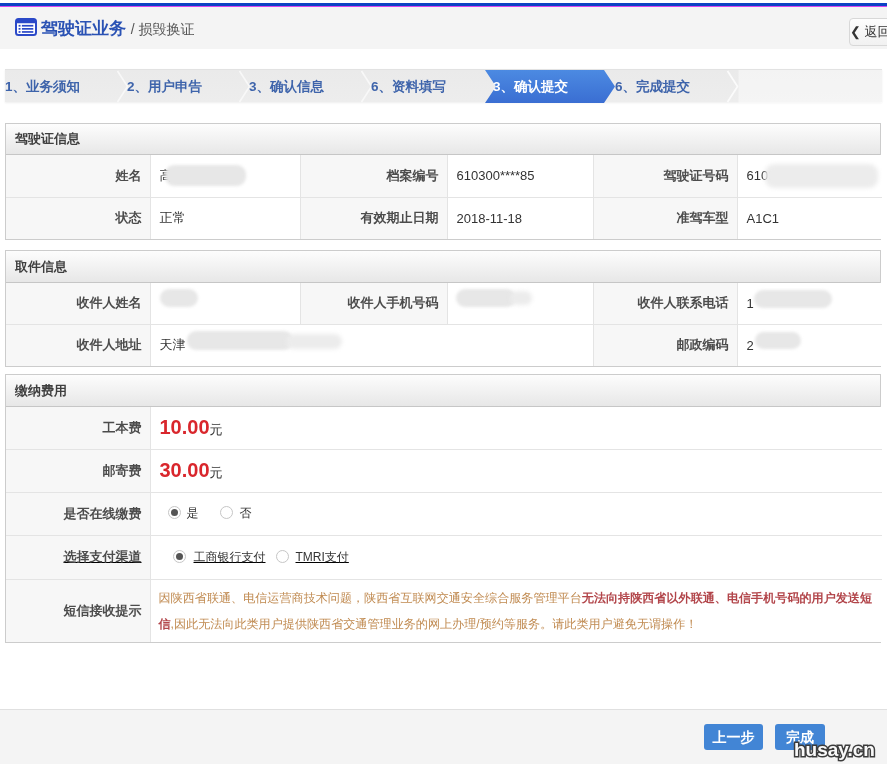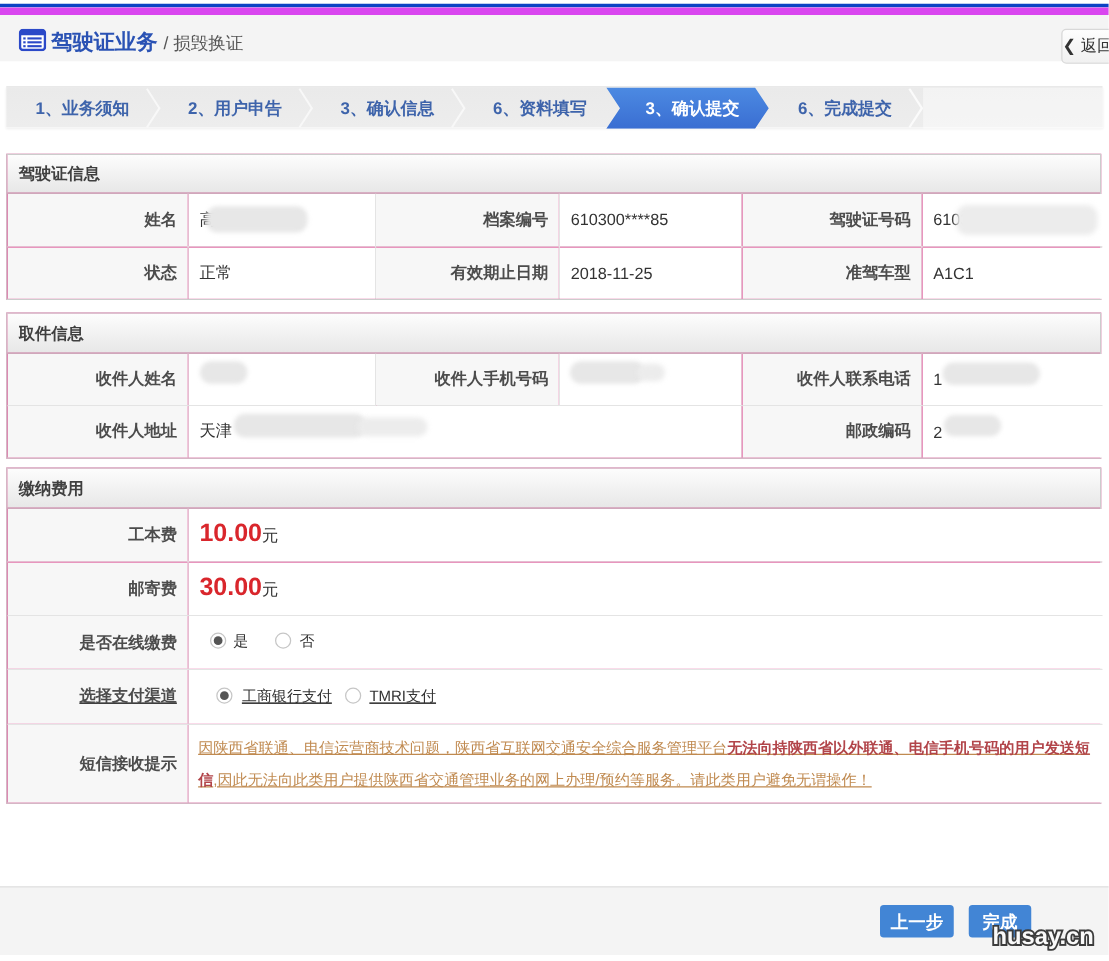--- a/index.html
+++ b/index.html
@@ -1,29 +1,29 @@
 <!DOCTYPE html>
 <html><head>
 <meta charset="utf-8">
 <style>
 * { margin:0; padding:0; box-sizing:border-box; }
 html,body { width:887px; height:769px; background:#fff; font-family:"Liberation Sans", sans-serif; position:relative; overflow:hidden; }
 .abs { position:absolute; }
 
 .topline { position:absolute; top:3px; left:0; width:887px; height:3px; background:#0c42c4; }
-.header { position:absolute; top:6px; left:0; width:887px; height:43px; background:#f4f4f4; border-top:6px solid #d946ef; }
+.header { position:absolute; top:6px; left:0; width:887px; height:43px; background:#f4f4f4; border-top:1px solid #d946ef; }
 .title { position:absolute; left:41px; top:10px; font-size:17px; font-weight:bold; color:#2a52b4; }
 .title .sub { font-weight:normal; font-size:14px; color:#555; }
 .backbtn { position:absolute; left:815px; top:11px; width:48px; height:28px; border:1px solid #d8d8d8; border-radius:4px; background:linear-gradient(#fdfdfd,#f1f1f1); font-size:13px; color:#333; text-align:left; line-height:26px;margin-left:34px; }
 
 .stepbar { position:absolute; top:69px; left:5px; width:877px; height:33px; background:linear-gradient(#eaeaea,#ededed); border-top:1px solid #e2e2e2; box-shadow:0 1px 2px rgba(0,0,0,0.07); }
-.step { position:absolute; top:0; width:122px; height:33px; line-height:33px; text-align:center; font-size:13.5px; font-weight:bold; color:#3e64ab; }
+.step { position:absolute; top:0; width:122px; height:33px; line-height:33px; font-size:13.5px; font-weight:bold; color:#3e64ab; }
 .step.active { color:#fff; }
 
-.section { position:absolute; left:5px; width:876px; border:1px solid #cccccc; background:#ec4899; }
+.section { position:absolute; left:5px; width:876px; border:1px solid #cccccc; background:#701a75; }
 .sechead { height:31px; line-height:30px; background:linear-gradient(#fdfdfd,#e7e7e7); border-bottom:1px solid #c6c6c6; font-size:13px; font-weight:bold; color:#3f3f3f; padding-left:9px; }
 table.grid { width:100%; border-collapse:collapse; table-layout:fixed; }
 table.grid td { border:1px solid #e4e4e4; font-size:13px; color:#333; padding:0; position:relative; }
 table.grid tr td:first-child { border-left:none; }
 table.grid tr td:last-child { border-right:none; }
 table.grid tr:first-child td { border-top:none; }
 table.grid tr:last-child td { border-bottom:none; }
 table.grid td.lbl { background:#f7f7f7; text-align:right; font-weight:bold; color:#4c4c4c; padding-right:8px; }
 table.grid td.val { background:#fff; text-align:left; padding-left:9px; }
 .blob { position:absolute; background:#e7e7e7; border-radius:9px; filter:blur(1.5px); }
@@ -97,21 +97,21 @@
       <td class="val">高<span class="blob" style="left:14px;top:10px;width:81px;height:21px;"></span></td>
       <td class="lbl">档案编号</td>
       <td class="val">610300****85</td>
       <td class="lbl">驾驶证号码</td>
       <td class="val">6103<span class="blob2" style="left:27px;top:9px;width:113px;height:24px;"></span></td>
     </tr>
     <tr style="height:42px;">
       <td class="lbl">状态</td>
       <td class="val">正常</td>
       <td class="lbl">有效期止日期</td>
-      <td class="val">2018-11-25</td>
+      <td class="val">2018-11-18</td>
       <td class="lbl">准驾车型</td>
       <td class="val">A1C1</td>
     </tr>
   </tbody>
     </table>
 </div>
 
 <div class="section" style="top:250px;">
   <div class="sechead" style="height:32px;line-height:31px;">取件信息</div>
   <table class="grid">
@@ -166,21 +166,21 @@
     <tr style="height:43px;">
       <td class="lbl">是否在线缴费</td>
       <td class="val" style="padding-left:0;"><span class="radio on" style="margin-left:17px;"></span><span style="margin-left:6px;font-size:12px;">是</span><span class="radio" style="margin-left:21px;"></span><span style="margin-left:7px;font-size:12px;">否</span></td>
     </tr>
     <tr style="height:44px;text-decoration:underline;">
       <td class="lbl">选择支付渠道</td>
       <td class="val" style="padding-left:0;"><span class="radio on" style="margin-left:22px;"></span><span style="margin-left:8px;font-size:12px;">工商银行支付</span><span class="radio" style="margin-left:10px;"></span><span style="margin-left:7px;font-size:12px;">TMRI支付</span></td>
     </tr>
     <tr style="height:63px;">
       <td class="lbl">短信接收提示</td>
-      <td class="val notice" style="padding-left:8px;text-decoration:underline;">因陕西省联通、电信运营商技术问题，陕西省互联网交通安全综合服务管理平台<b>无法向持陕西省以外联通、电信手机号码的用户发送短</b><br><b>信</b>,因此无法向此类用户提供陕西省交通管理业务的网上办理/预约等服务。请此类用户避免无谓操作！</td>
+      <td class="val notice" style="padding-left:8px;">因陕西省联通、电信运营商技术问题，陕西省互联网交通安全综合服务管理平台<b>无法向持陕西省以外联通、电信手机号码的用户发送短</b><br><b>信</b>,因此无法向此类用户提供陕西省交通管理业务的网上办理/预约等服务。请此类用户避免无谓操作！</td>
     </tr>
   </tbody>
     </table>
 </div>
 
 <div class="footer"></div>
 <div class="bluebtn" style="left:704px; top:724px; width:59px;">上一步</div>
 <div class="bluebtn" style="left:775px; top:724px; width:50px;">完成</div>
 <svg class="abs" style="left:791px; top:739px;" width="96" height="26" viewBox="0 0 96 26">
   <text x="3" y="16.5" font-family="Liberation Sans, sans-serif" font-size="19" font-weight="bold" fill="#fafafa" stroke="#3c3c3c" stroke-width="3" paint-order="stroke">husay.cn</text>

